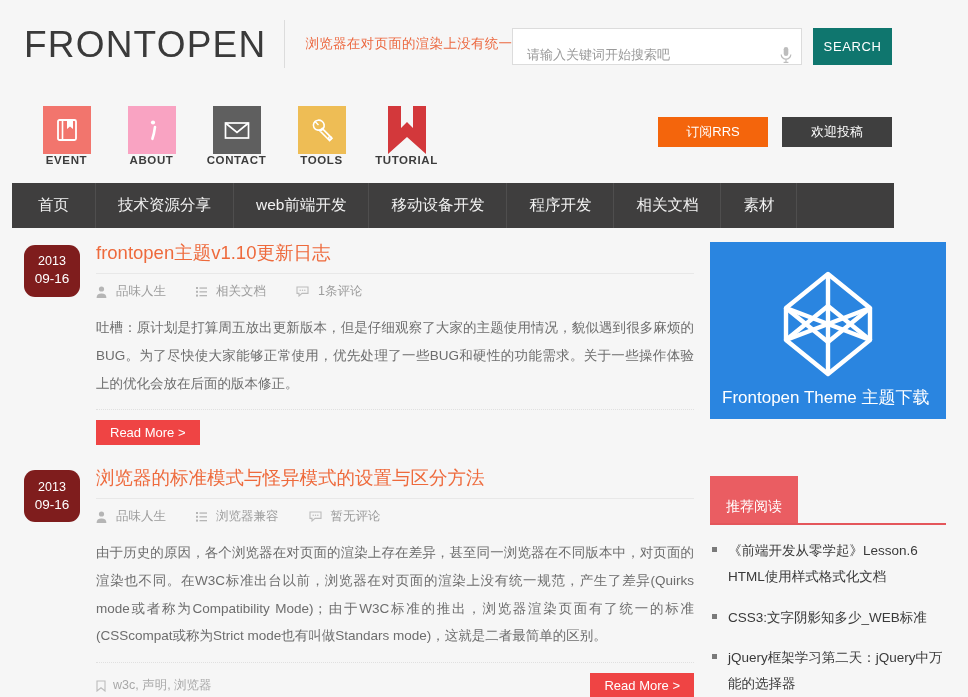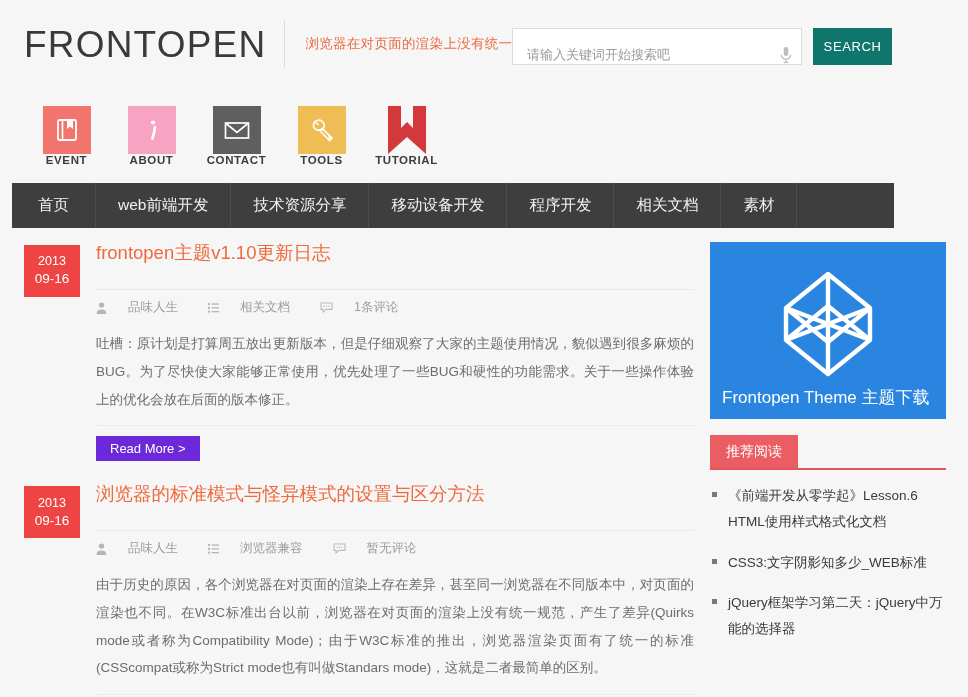--- a/index.html
+++ b/index.html
@@ -74,68 +74,70 @@
 
   
   .content { display: flex; padding: 14px 22px 0 24px; gap: 16px; }
   .main-col { width: 670px; flex: 0 0 670px; }
   .side-col { width: 236px; flex: 0 0 236px; }
 
   
   .post { position: relative; padding-left: 72px; margin-bottom: 22px; }
   .date-badge {
     position: absolute; left: 0; top: 3px; width: 56px; height: 52px;
-    background: #ef4444; color: #fff; text-align: center;
+    background: #7f1d1d; color: #fff; text-align: center;
     display: flex; flex-direction: column; justify-content: center;
     line-height: 1.35;
+    border-radius: 11px;
   }
   .date-y { font-size: 12.5px; }
   .date-md { font-size: 13.5px; }
   .post-title {
     font-size: 18.5px; color: #ee6a3c; font-weight: normal;
-    line-height: 1.2; padding-bottom: 25px;
+    line-height: 1.2; padding-bottom: 9px;
     border-bottom: 1px solid #e8e8e8; cursor: pointer;
   }
   .meta { display: flex; align-items: center; padding-top: 9px; gap: 30px; }
   .meta-item {
-    display: flex; align-items: center; gap: 21px;
+    display: flex; align-items: center; gap: 9px;
     font-size: 12.5px; color: #9c9c9c;
   }
   .excerpt {
     margin-top: 14px; font-size: 13.5px; color: #6d6d6d;
     line-height: 2.05; text-align: justify;
   }
   .post-foot {
     margin-top: 12px; display: flex; align-items: center;
     justify-content: space-between; border-top: 1px dotted #e0e0e0;
     padding-top: 10px;
   }
   .tags { display: flex; align-items: center; gap: 7px; font-size: 12.5px; color: #a8a8a8; }
   .read-more {
-    background: #6d28d9; color: #fff; font-size: 13px;
+    background: #ef4444; color: #fff; font-size: 13px;
     padding: 5px 14px; cursor: pointer;
   }
 
   
   .banner {
     width: 236px; height: 177px; background: #2a85e0; position: relative;
     overflow: hidden; cursor: pointer;
   }
   .banner-logo { position: absolute; left: 62px; top: 26px; }
   .banner-cap {
     position: absolute; left: 12px; bottom: 8px; right: 8px;
     color: #fff; font-size: 17px; line-height: 1.45; margin-top: 12px;
   }
   .widget { margin-top: 16px; }
   .widget-head {
     border-bottom: 2px solid #e4565b; display: flex;
   }
   .widget-title {
     background: #ea5d62; color: #fff; font-size: 14px;
-    padding: 8px 16px 7px 16px;
+    padding: 22px 16px 7px 16px;
+    margin-top: 41px;
   }
   .widget-list { list-style: none; padding-top: 6px; }
   .widget-list li {
     position: relative; padding: 7px 0 7px 18px;
     font-size: 13.5px; color: #3a3a3a; line-height: 1.95; cursor: pointer;
   }
   .widget-list li::before {
     content: ""; position: absolute; left: 2px; top: 16px;
     width: 5px; height: 5px; background: #7a7a7a;
   }
@@ -214,25 +216,29 @@
       <div class="tile-sq" style="background:transparent">
         <svg width="42" height="48" viewBox="0 0 42 48">
           <path d="M2 0 h38 v48 l-19 -17 -19 17 z" fill="#d3383b"></path>
           <path d="M15 0 h12 v22 l-6 -6 -6 6 z" fill="#f6f6f6"></path>
         </svg>
       </div>
       <div class="tile-label">TUTORIAL</div>
     </div>
   </div>
 
+  <div class="cta-wrap">
+    <div class="cta cta-rss">订阅RRS</div>
+    <div class="cta cta-post">欢迎投稿</div>
+  </div>
 
   <div class="nav">
     <div class="nav-item">首页</div>
+    <div class="nav-item">技术资源分享</div>
     <div class="nav-item">web前端开发</div>
-    <div class="nav-item">技术资源分享</div>
     <div class="nav-item">移动设备开发</div>
     <div class="nav-item">程序开发</div>
     <div class="nav-item">相关文档</div>
     <div class="nav-item">素材</div>
   </div>
 
   <div class="content">
 
     <div class="main-col">
 

